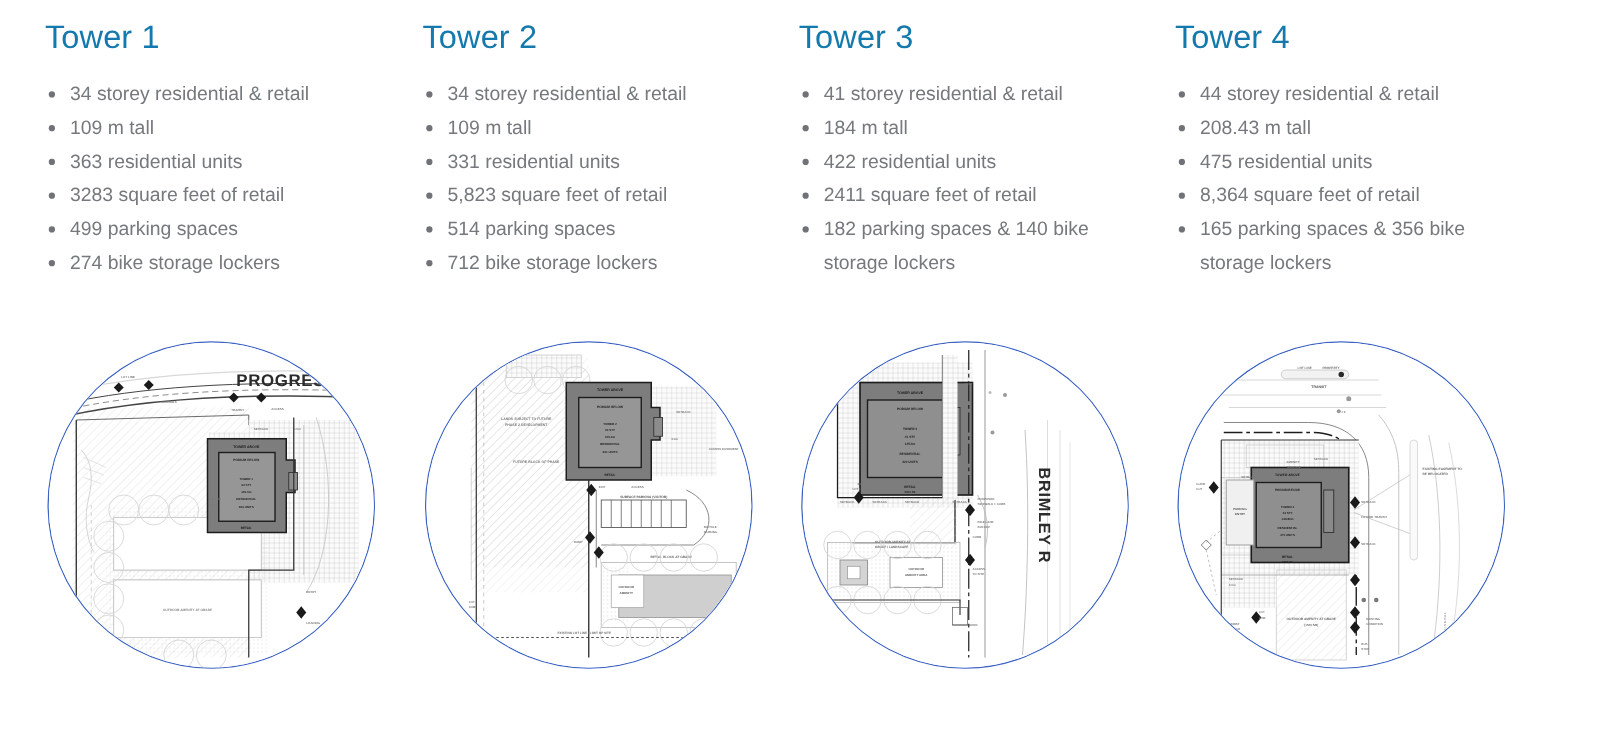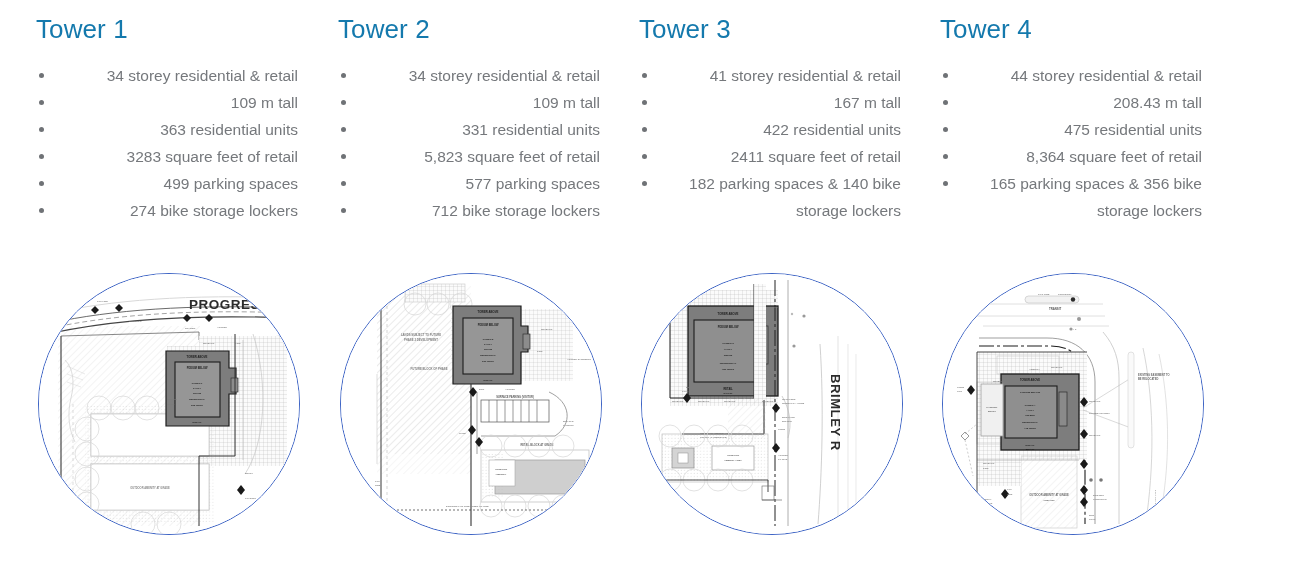--- a/index.html
+++ b/index.html
@@ -37,21 +37,20 @@
     letter-spacing: 0.1px;
     margin: 0;
     padding-top: 14px;
     height: 54px;
   }
   .spec-list {
     list-style: none;
     margin: 0;
     padding: 0;
     padding-top: 8px;
-    text-align: right;
   }
   .spec-item {
     position: relative;
     padding-left: 20px;
     color: #75787c;
     font-size: 15.5px;
     line-height: 27px;
     margin-bottom: 0;
     max-width: 262px;
   }
@@ -205,21 +204,21 @@
     </div>
   </div>
 
   <div class="tower-col">
     <h2 class="tower-title">Tower 2</h2>
     <ul class="spec-list">
       <li class="spec-item"><span class="bullet"></span><span>34 storey residential &amp; retail</span></li>
       <li class="spec-item"><span class="bullet"></span><span>109 m tall</span></li>
       <li class="spec-item"><span class="bullet"></span><span>331 residential units</span></li>
       <li class="spec-item"><span class="bullet"></span><span>5,823 square feet of retail</span></li>
-      <li class="spec-item"><span class="bullet"></span><span>577 parking spaces</span></li>
+      <li class="spec-item"><span class="bullet"></span><span>514 parking spaces</span></li>
       <li class="spec-item"><span class="bullet"></span><span>712 bike storage lockers</span></li>
     </ul>
 
     <div class="plan-wrap">
       <div class="plan-circle">
         <div class="plan-inner">
           <svg class="plan-svg" viewBox="0 0 262 262" xmlns="http://www.w3.org/2000/svg">
             <defs>
               <pattern id="hatch2" width="5" height="5" patternUnits="userSpaceOnUse" patternTransform="rotate(45)">
                 <line x1="0" y1="0" x2="0" y2="5" stroke="#c9c9c9" stroke-width="0.6"></line>
@@ -323,21 +322,21 @@
           </svg>
         </div>
       </div>
     </div>
   </div>
 
   <div class="tower-col">
     <h2 class="tower-title">Tower 3</h2>
     <ul class="spec-list">
       <li class="spec-item"><span class="bullet"></span><span>41 storey residential &amp; retail</span></li>
-      <li class="spec-item"><span class="bullet"></span><span>167 m tall</span></li>
+      <li class="spec-item"><span class="bullet"></span><span>184 m tall</span></li>
       <li class="spec-item"><span class="bullet"></span><span>422 residential units</span></li>
       <li class="spec-item"><span class="bullet"></span><span>2411 square feet of retail</span></li>
       <li class="spec-item"><span class="bullet"></span><span>182 parking spaces &amp; 140 bike storage lockers</span></li>
     </ul>
 
     <div class="plan-wrap">
       <div class="plan-circle">
         <div class="plan-inner">
           <svg class="plan-svg" viewBox="0 0 262 262" xmlns="http://www.w3.org/2000/svg">
             <defs>

